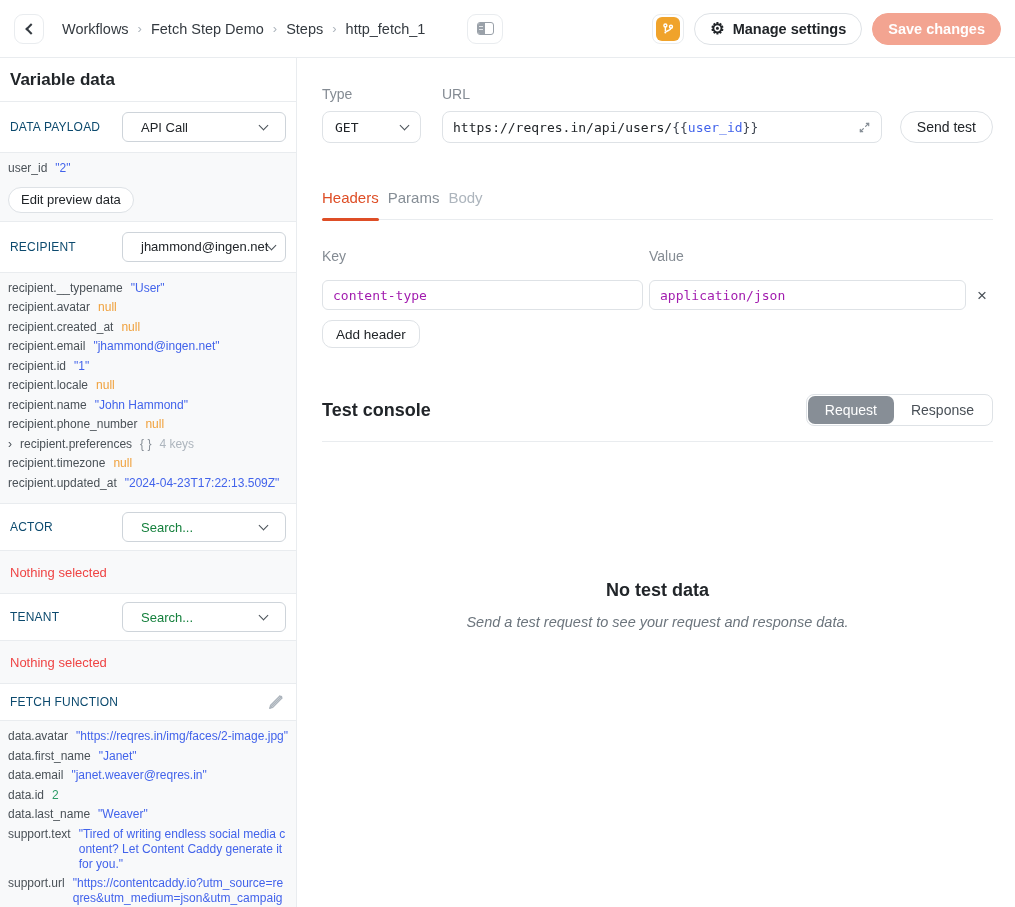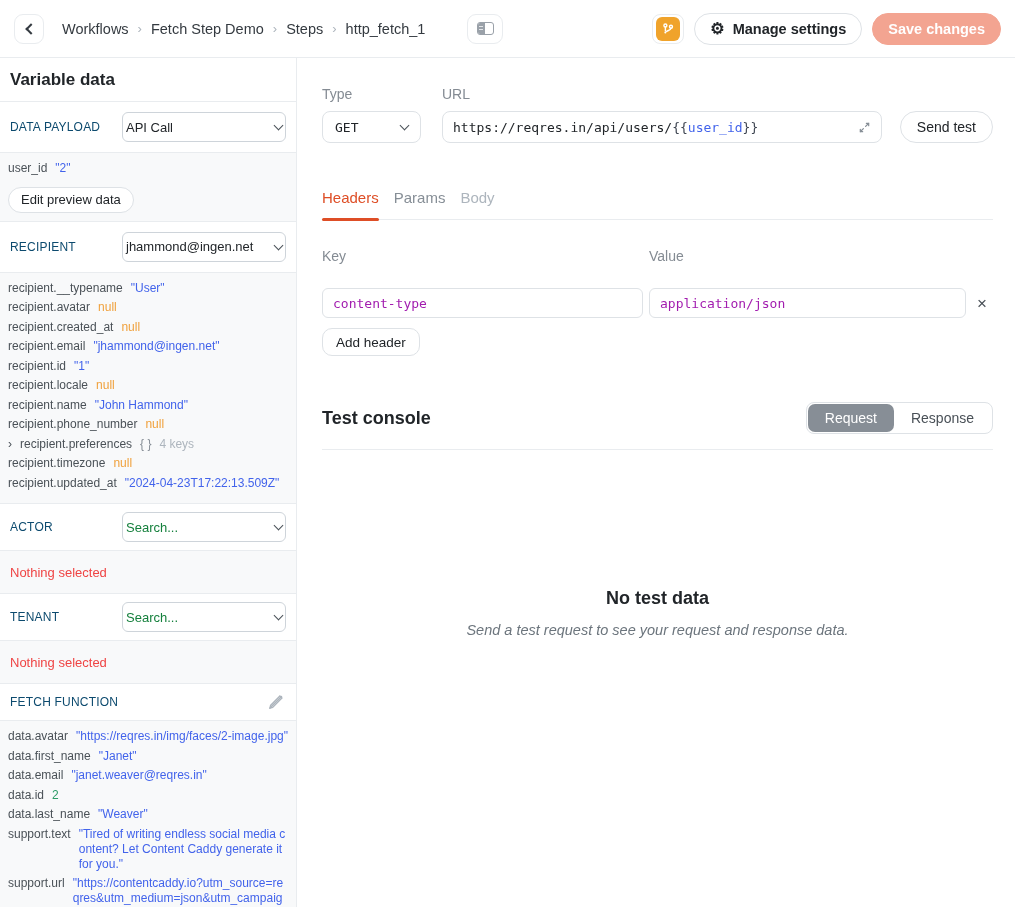--- a/index.html
+++ b/index.html
@@ -39,21 +39,21 @@
   .main { flex:1; padding:28px 22px 0 25px; }
 
   
   .sb-title { padding:12px 10px 11px; font-size:17px; font-weight:700; color:#212529;
     border-bottom:1px solid #e9ecef; }
   .sb-row { display:flex; align-items:center; justify-content:space-between; padding:10px;
     border-bottom:1px solid #e9ecef; background:#fff; min-height:50px; }
   .sb-row.slim { min-height:45px; padding:8px 10px; }
   .sb-label { font-size:12px; color:#0c4a6e; font-weight:500; letter-spacing:.2px; }
   .select { width:164px; height:30px; border:1px solid #ced4da; border-radius:6px; background:#fff;
-    display:flex; align-items:center; justify-content:space-between; padding:0 3px; font-size:13px;
+    display:flex; align-items:center; justify-content:space-between; padding:0 18px; font-size:13px;
     color:#212529; cursor:pointer; }
   .select .ph { color:#15803d; }
   .chev-down { width:7px; height:7px; border-right:1.6px solid #495057; border-bottom:1.6px solid #495057;
     transform:rotate(45deg); margin-top:-3px; flex:none; }
   .sb-gray { background:#f8f9fa; border-bottom:1px solid #e9ecef; padding:8px; }
   .sb-gray.pad-lg { padding:12px 10px; }
   .nothing { font-size:13px; color:#ef4444; }
   .kv-row { display:flex; gap:8px; font-size:12px; line-height:15px; margin-bottom:4.5px; }
   .kv-chev { color:#495057; font-size:12px; flex:none; cursor:pointer; }
   .kv-key { color:#4a5157; white-space:nowrap; flex:none; }
@@ -80,21 +80,21 @@
     display:flex; align-items:center; padding:0 10px; font-family:"DejaVu Sans Mono",monospace;
     font-size:13px; cursor:text; }
   .url-text { flex:1; white-space:nowrap; overflow:hidden; }
   .url-var { color:#4263eb; }
   .url-brace { color:#3d4450; }
   .expand-icon { flex:none; margin-left:8px; }
   .send-btn { margin-left:18px; height:32px; padding:0 16px; border:1px solid #dee2e6; border-radius:16px;
     background:#fff; font-size:14px; font-weight:500; color:#212529; cursor:pointer; flex:none; }
 
   
-  .tabs { margin-top:46px; display:flex; gap:15px; border-bottom:1px solid #e9ecef; }
+  .tabs { margin-top:46px; display:flex; gap:9px; border-bottom:1px solid #e9ecef; }
   .tab { font-size:15px; padding-bottom:13px; cursor:pointer; position:relative; color:#868e96; }
   .tab.active { color:#de4e26; }
   .tab.active::after { content:""; position:absolute; left:0; right:0; bottom:-2px; height:3px;
     background:#de4e26; border-radius:2px; }
   .tab.faint { color:#adb5bd; }
 
   
   .hdr-labels { display:flex; margin-top:28px; }
   .hdr-inputs { display:flex; align-items:center; margin-top:8px; }
   .col-key { width:321px; flex:none; margin-right:6px; }
@@ -329,21 +329,21 @@
       <button class="send-btn">Send test</button>
     </div>
 
     <div class="tabs">
       <span class="tab active">Headers</span>
       <span class="tab">Params</span>
       <span class="tab faint">Body</span>
     </div>
 
     <div class="hdr-labels">
-      <div class="col-key field-label" style="margin-bottom:16px;">Key</div>
+      <div class="col-key field-label" style="margin-bottom:8px;">Key</div>
       <div class="col-val field-label" style="margin-bottom:0;">Value</div>
     </div>
     <div class="hdr-inputs">
       <div class="col-key">
         <input class="ti" value="content-type" style="">
       </div>
       <div class="col-val">
         <input class="ti" value="application/json" style="">
       </div>
       <button class="x-btn">×</button>

